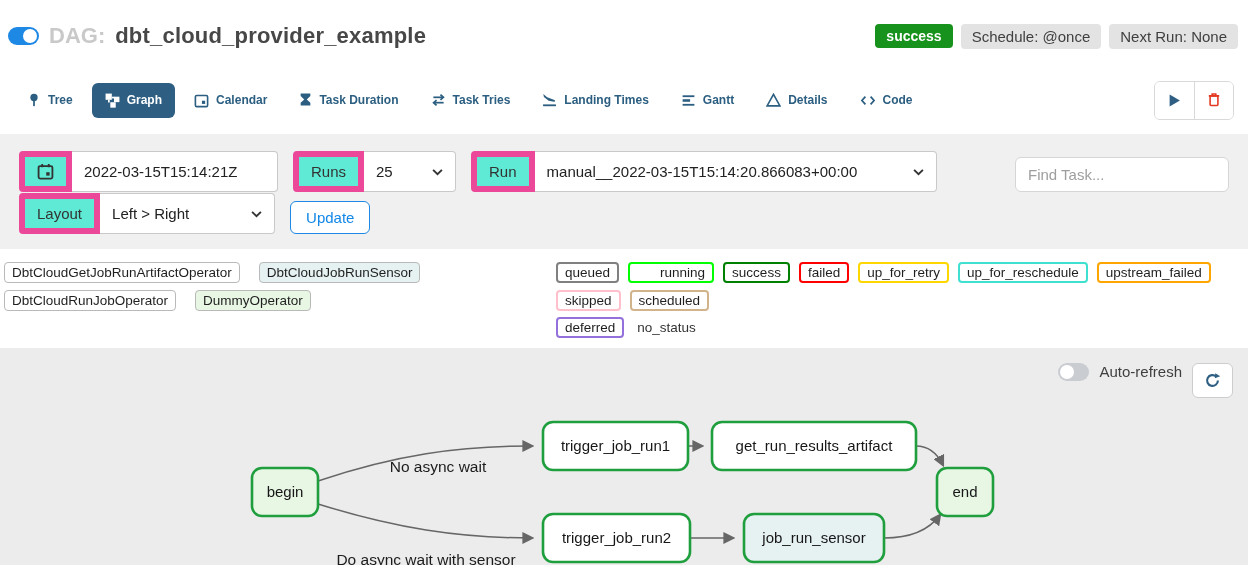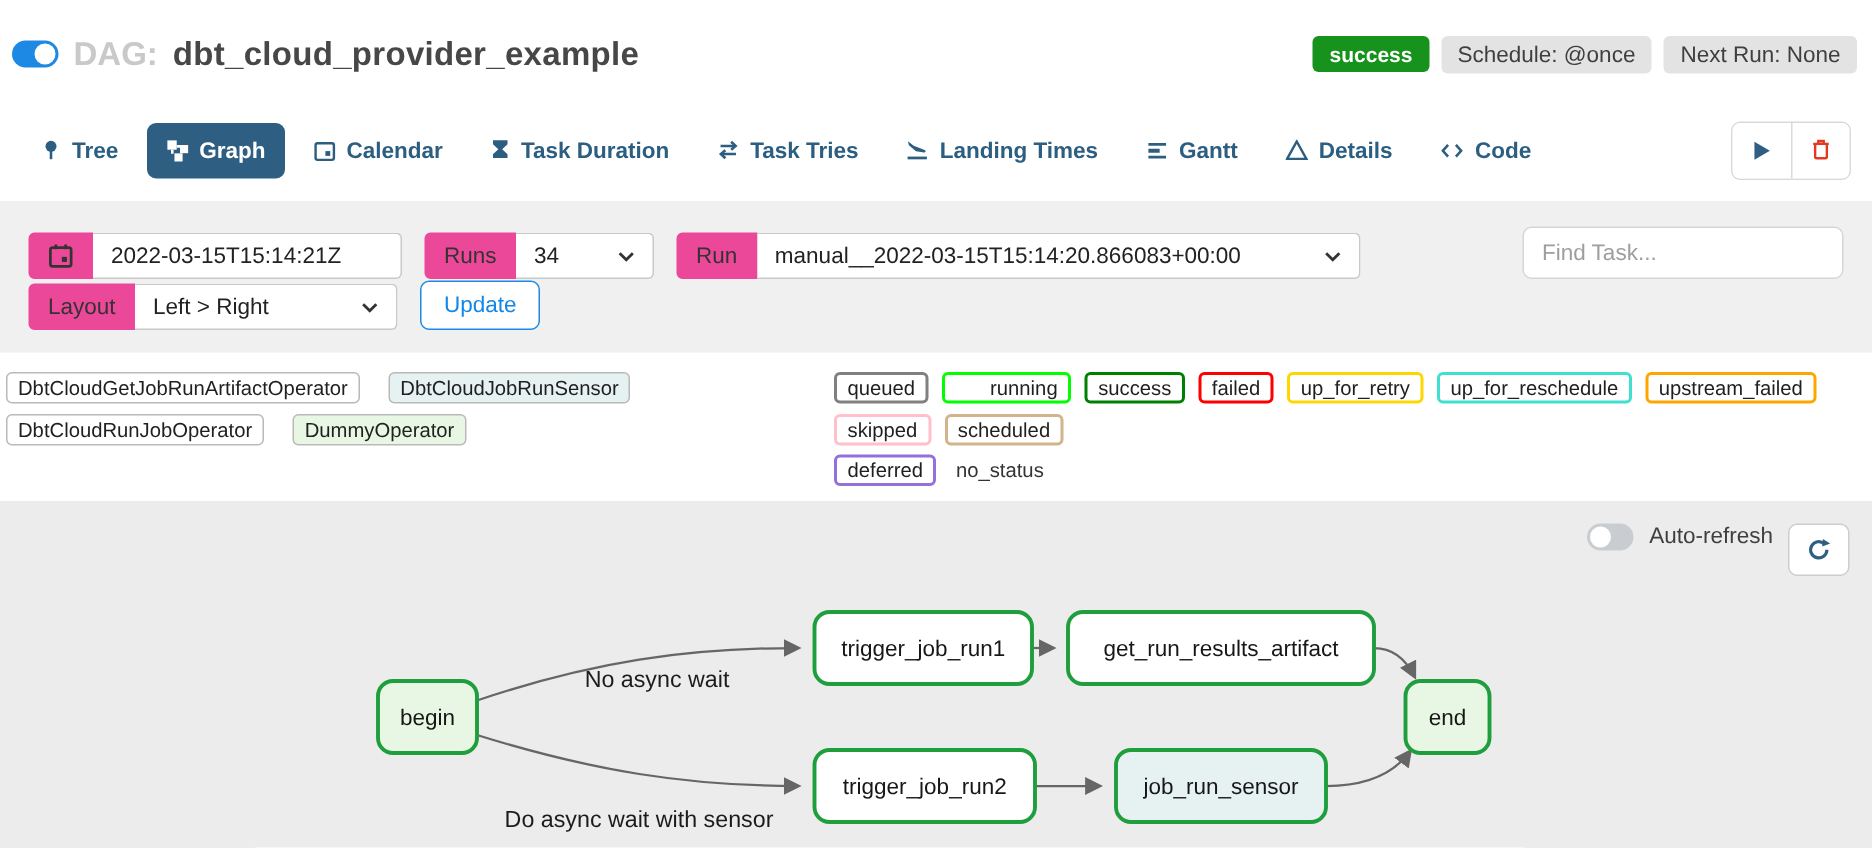--- a/index.html
+++ b/index.html
@@ -17,36 +17,36 @@
   .dag-prefix { font-size:22px; font-weight:700; color:#c9c9c9; }
   .dag-title { font-size:22px; font-weight:700; color:#474747; letter-spacing:.2px; }
   .header-right { display:flex; align-items:center; gap:8px; }
   .badge { font-size:15px; padding:4px 11px; border-radius:4px; background:#e3e3e3; color:#3f3f3f; }
   .badge.success { background:#17921c; color:#fff; font-weight:700; font-size:14px; }
 
   
   .tabs-row { display:flex; align-items:center; margin-top:22px; padding:0 14px; height:44px; }
   .tabs { display:flex; align-items:center; gap:6px; }
   .tab { display:flex; align-items:center; gap:7px; padding:10px 13px; border-radius:6px;
-    color:#2b5e80; font-size:15px; font-weight:600; cursor:pointer; white-space:nowrap; }
+    color:#2b5e80; font-size:12px; font-weight:600; cursor:pointer; white-space:nowrap; }
   .tab svg { flex:0 0 auto; }
   .tab.active { background:#2e5f83; color:#fff; }
   .header-actions { margin-left:auto; display:flex; border:1px solid #d9d9d9; border-radius:6px;
     overflow:hidden; background:#fff; }
   .action-btn { width:39px; height:37px; display:flex; align-items:center; justify-content:center;
     background:#fff; cursor:pointer; }
   .action-btn + .action-btn { border-left:1px solid #d9d9d9; }
 
   
   .filter-panel { margin-top:12px; background:#f0f0f0; padding:17px 19px 15px 19px; }
   .filter-row { display:flex; align-items:flex-end; gap:15px; }
   .filter-row + .filter-row { margin-top:1px; }
   .input-group { display:flex; align-items:stretch; }
-  .ig-addon { display:flex; align-items:center; gap:6px; background:#ec4899;
-    border:1px solid #ec4899; padding:6px 12px; font-size:15px; color:#333;
+  .ig-addon { display:flex; align-items:center; gap:6px; background:#5eead4;
+    border:6px solid #ec4899; padding:6px 12px; font-size:15px; color:#333;
     border-radius:4px 0 0 4px; }
   .ig-field { display:flex; align-items:center; justify-content:space-between; gap:8px;
     background:#fff; border:1px solid #c9c9c9; border-left:none; padding:6px 12px;
     font-size:15px; color:#222; border-radius:0 4px 4px 0; cursor:pointer; }
   .ig-field.textin { cursor:text; }
   .find-task { margin-left:auto; width:214px; padding:8px 12px; font-size:15px;
     border:1px solid #d6d6d6; border-radius:6px; background:#fff; color:#222;
     font-family:"Liberation Sans", sans-serif; }
   .find-task::placeholder { color:#9e9e9e; }
   .update-btn { background:#fff; border:1.5px solid #1e88e5; color:#1187e8;
@@ -208,21 +208,21 @@
           <rect x="7.6" y="7.6" width="2.8" height="2.8" fill="#333" stroke="none"></rect>
         </svg>
       </div>
       <div class="ig-field textin" style="width:206px;">
         <span>2022-03-15T15:14:21Z</span>
       </div>
     </div>
     <div class="input-group">
       <div class="ig-addon">Runs</div>
       <div class="ig-field" style="width:92px;">
-        <span>34</span>
+        <span>25</span>
         <svg width="11" height="8" viewBox="0 0 10 7" fill="none" stroke="#333" stroke-width="1.7">
             <path d="M1 1.5 L5 5.5 L9 1.5"></path>
           </svg>
       </div>
     </div>
     <div class="input-group">
       <div class="ig-addon">Run</div>
       <div class="ig-field" style="width:402px;">
         <span>manual__2022-03-15T15:14:20.866083+00:00</span>
         <svg width="11" height="8" viewBox="0 0 10 7" fill="none" stroke="#333" stroke-width="1.7">

